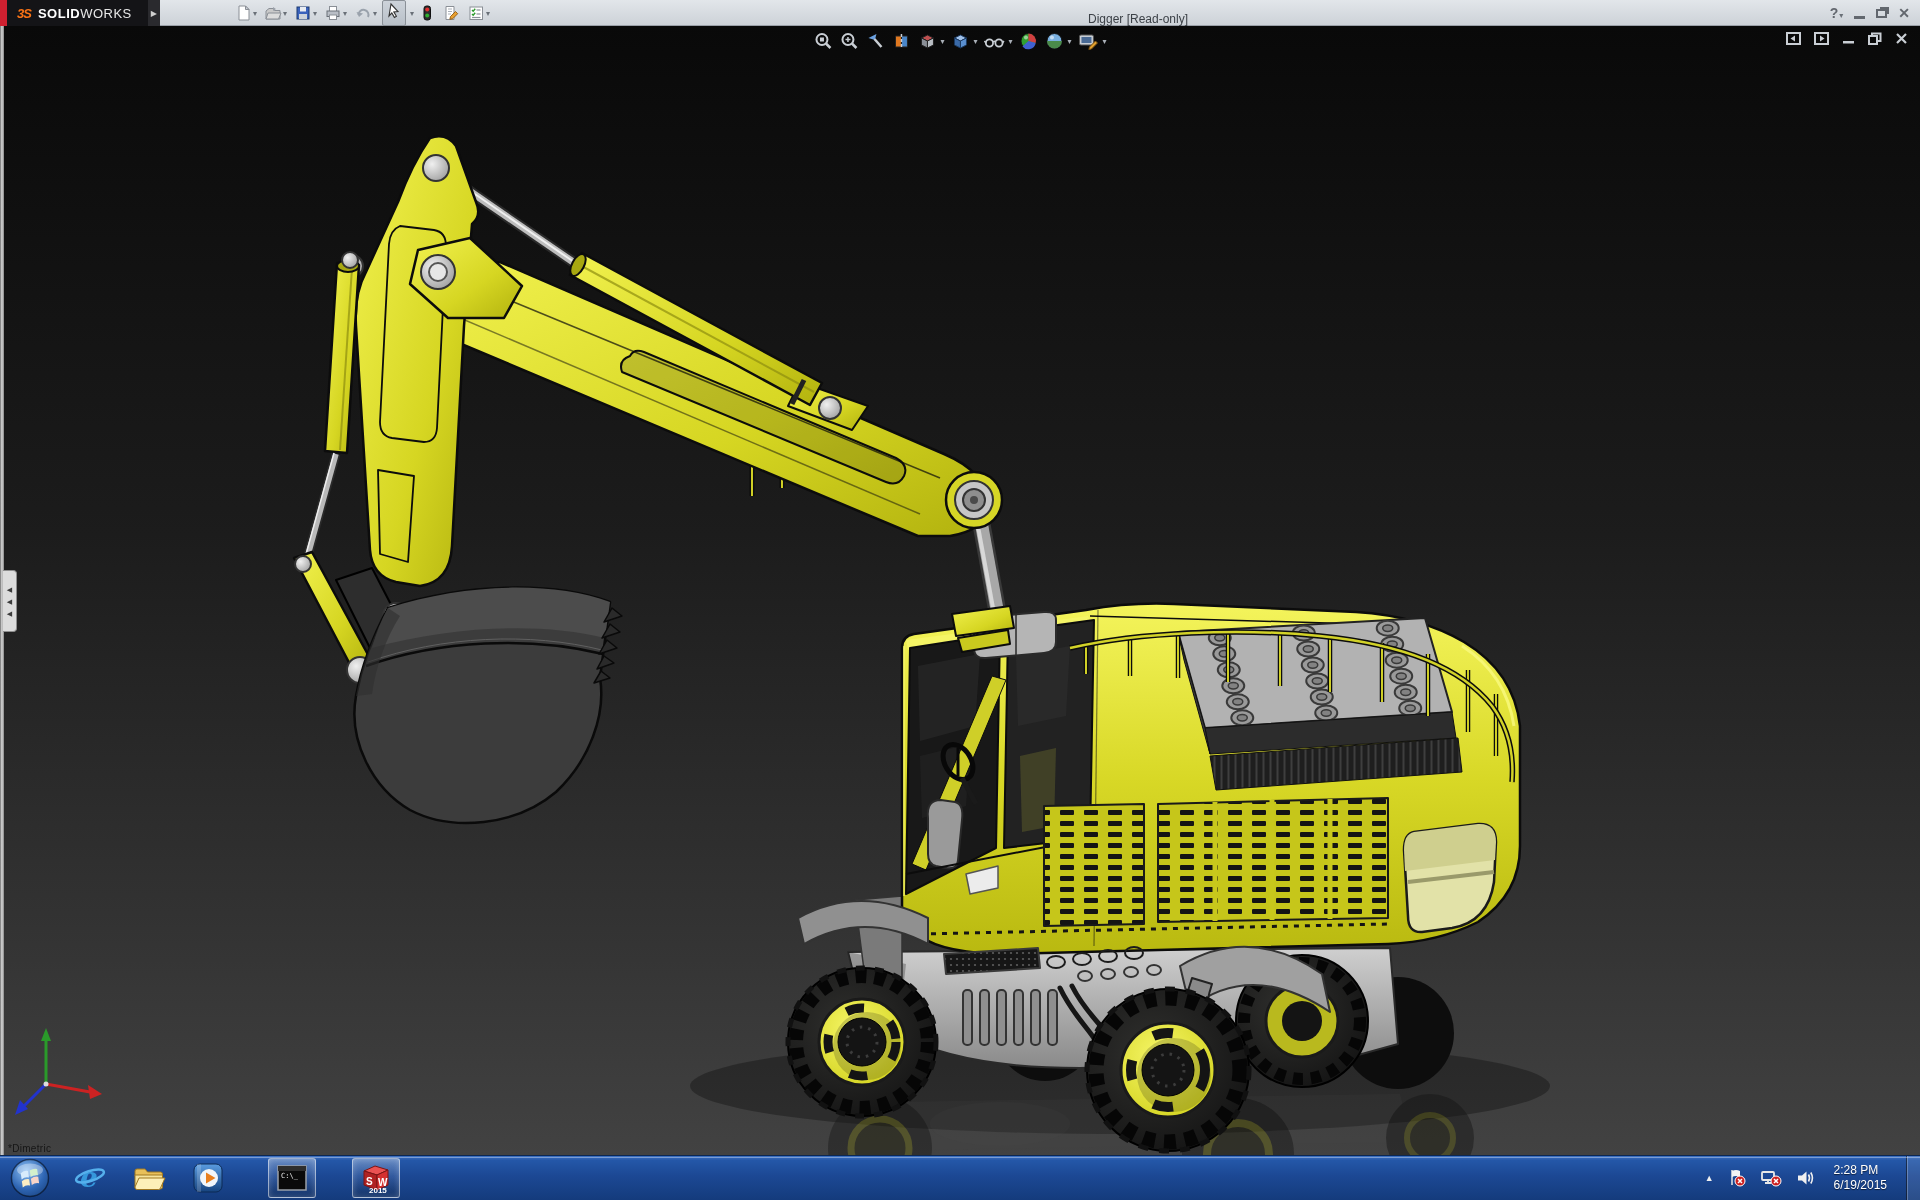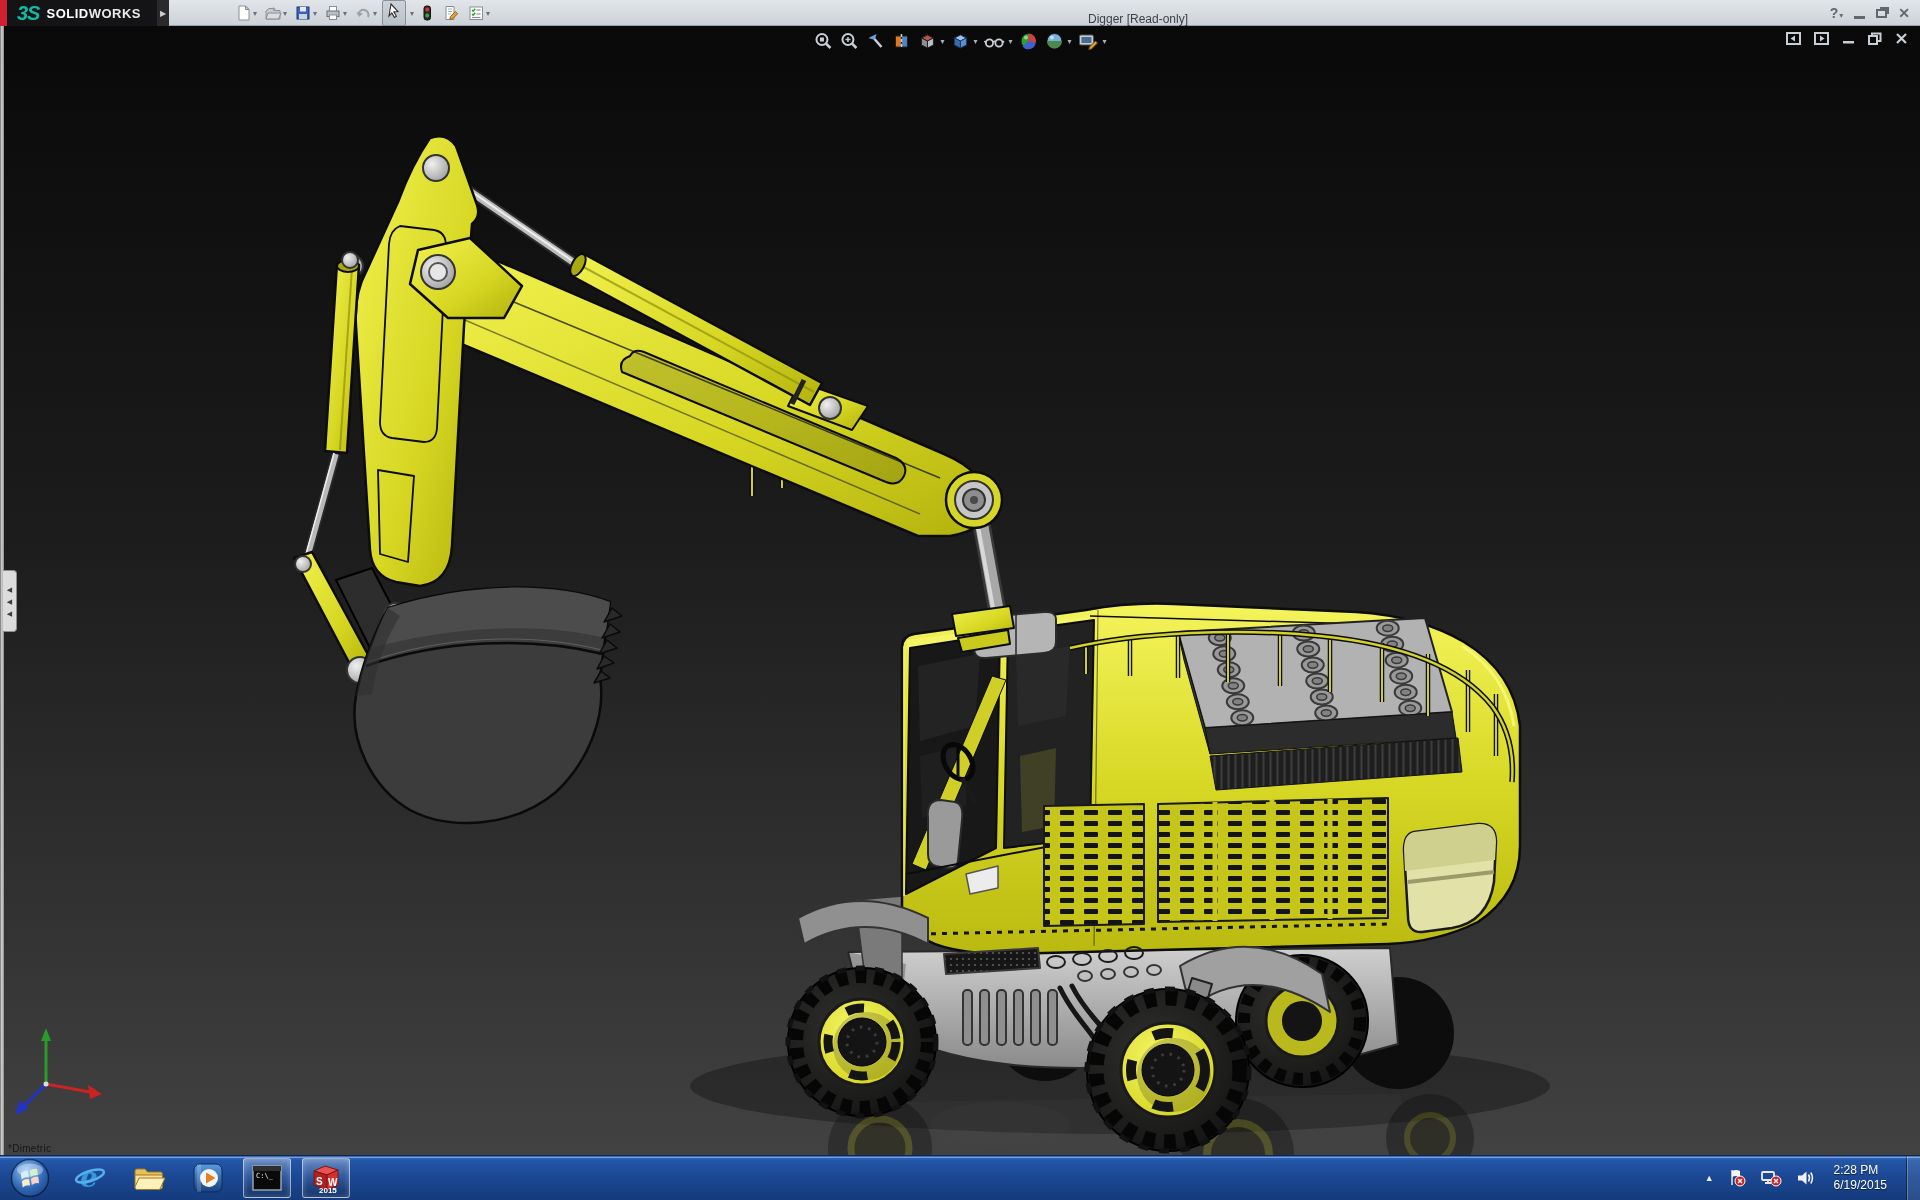--- a/index.html
+++ b/index.html
@@ -3,23 +3,23 @@
 <meta charset="utf-8">
 <style>
   * { margin:0; padding:0; box-sizing:border-box; }
   html,body { width:1920px; height:1200px; overflow:hidden; font-family:"Liberation Sans",sans-serif; }
   
   .titlebar { position:absolute; top:0; left:0; right:0; height:26px;
     background:linear-gradient(#e2e6ea,#cdd2d8); border-bottom:1px solid #9aa0a8; z-index:30; }
   .brand-wrap { position:absolute; left:0; top:0; height:26px; display:flex; align-items:stretch; }
   .brand-red { width:7px; background:#cf2030; }
   .brand-logo { background:#141417; display:flex; align-items:center; padding:0 16px 0 10px; gap:7px; }
-  .brand-ds { color:#14b8a6; font-style:italic; font-weight:bold; font-size:20px; letter-spacing:-1px; }
+  .brand-ds { color:#f97316; font-style:italic; font-weight:bold; font-size:13px; letter-spacing:-1px; }
   .brand-name { color:#fff; font-size:13px; letter-spacing:.5px; }
-  .brand-name b { font-weight:bold; } .brand-name i { font-style:normal; font-weight:700; color:#e8e8e8; }
+  .brand-name b { font-weight:bold; } .brand-name i { font-style:normal; font-weight:400; color:#e8e8e8; }
   .brand-expand { width:12px; background:#2a2a2e; color:#cfcfcf; font-size:8px; display:flex; align-items:center; justify-content:center; }
   .main-toolbar { position:absolute; left:232px; top:0; height:26px; display:flex; align-items:center; gap:3px; }
   .tbtn { display:flex; align-items:center; padding:1px 2px; border-radius:2px; }
   .tbtn svg { display:block; }
   .dd { font-size:8px; color:#6a7078; margin-left:1px; }
   .pressed { background:linear-gradient(#cdd3da,#b9c0c8); border:1px solid #8a9097; border-radius:2px; padding:0 1px; }
   .win-title { position:absolute; left:1138px; top:0; transform:translateX(-50%); height:37px;
     display:flex; align-items:center; font-size:12px; color:#3c4147; white-space:nowrap; }
   .help-cluster { position:absolute; right:10px; top:0; height:26px; display:flex; align-items:center; gap:11px; color:#62676e; }
   .help-q { font-size:14px; font-weight:bold; }
@@ -43,21 +43,21 @@
   
   .taskbar { position:absolute; left:0; right:0; bottom:0; height:45px; z-index:40;
     background:linear-gradient(#3b70c4 0%,#2457a8 10%,#1c4894 45%,#143b7c 100%); border-top:1px solid #0c2752;
     display:flex; align-items:center; }
   .taskbar::before { content:""; position:absolute; top:1px; left:0; right:0; height:1px; background:rgba(255,255,255,.35); }
   .start-orb { margin-left:8px; width:44px; height:44px; display:flex; align-items:center; justify-content:center; }
   .tb-items { display:flex; align-items:center; gap:11px; margin-left:14px; }
   .tb-item { width:48px; height:40px; display:flex; align-items:center; justify-content:center; border-radius:3px; }
   .tb-item.active { border:1px solid rgba(255,255,255,.55);
     background:linear-gradient(rgba(255,255,255,.30),rgba(255,255,255,.10) 45%,rgba(0,0,0,.18));
-    box-shadow:inset 0 0 6px rgba(255,255,255,.25); }
+    box-shadow:inset 0 0 6px rgba(255,255,255,.25);margin-left:25px; }
   .tray { margin-left:auto; display:flex; align-items:center; gap:13px; padding-right:0; height:100%; }
   .tray-clock { color:#fff; font-size:12px; line-height:15px; text-align:left; text-shadow:0 1px 1px rgba(0,0,0,.6); padding:0 6px; }
   .show-desktop { width:14px; height:100%; border-left:1px solid rgba(0,0,0,.55); background:rgba(255,255,255,.10);
     box-shadow:inset 1px 0 0 rgba(255,255,255,.25); }
   .chev { color:#f0f0f0; font-size:9px; }
 </style>
 </head>
 <body>
 
 <div class="titlebar">

